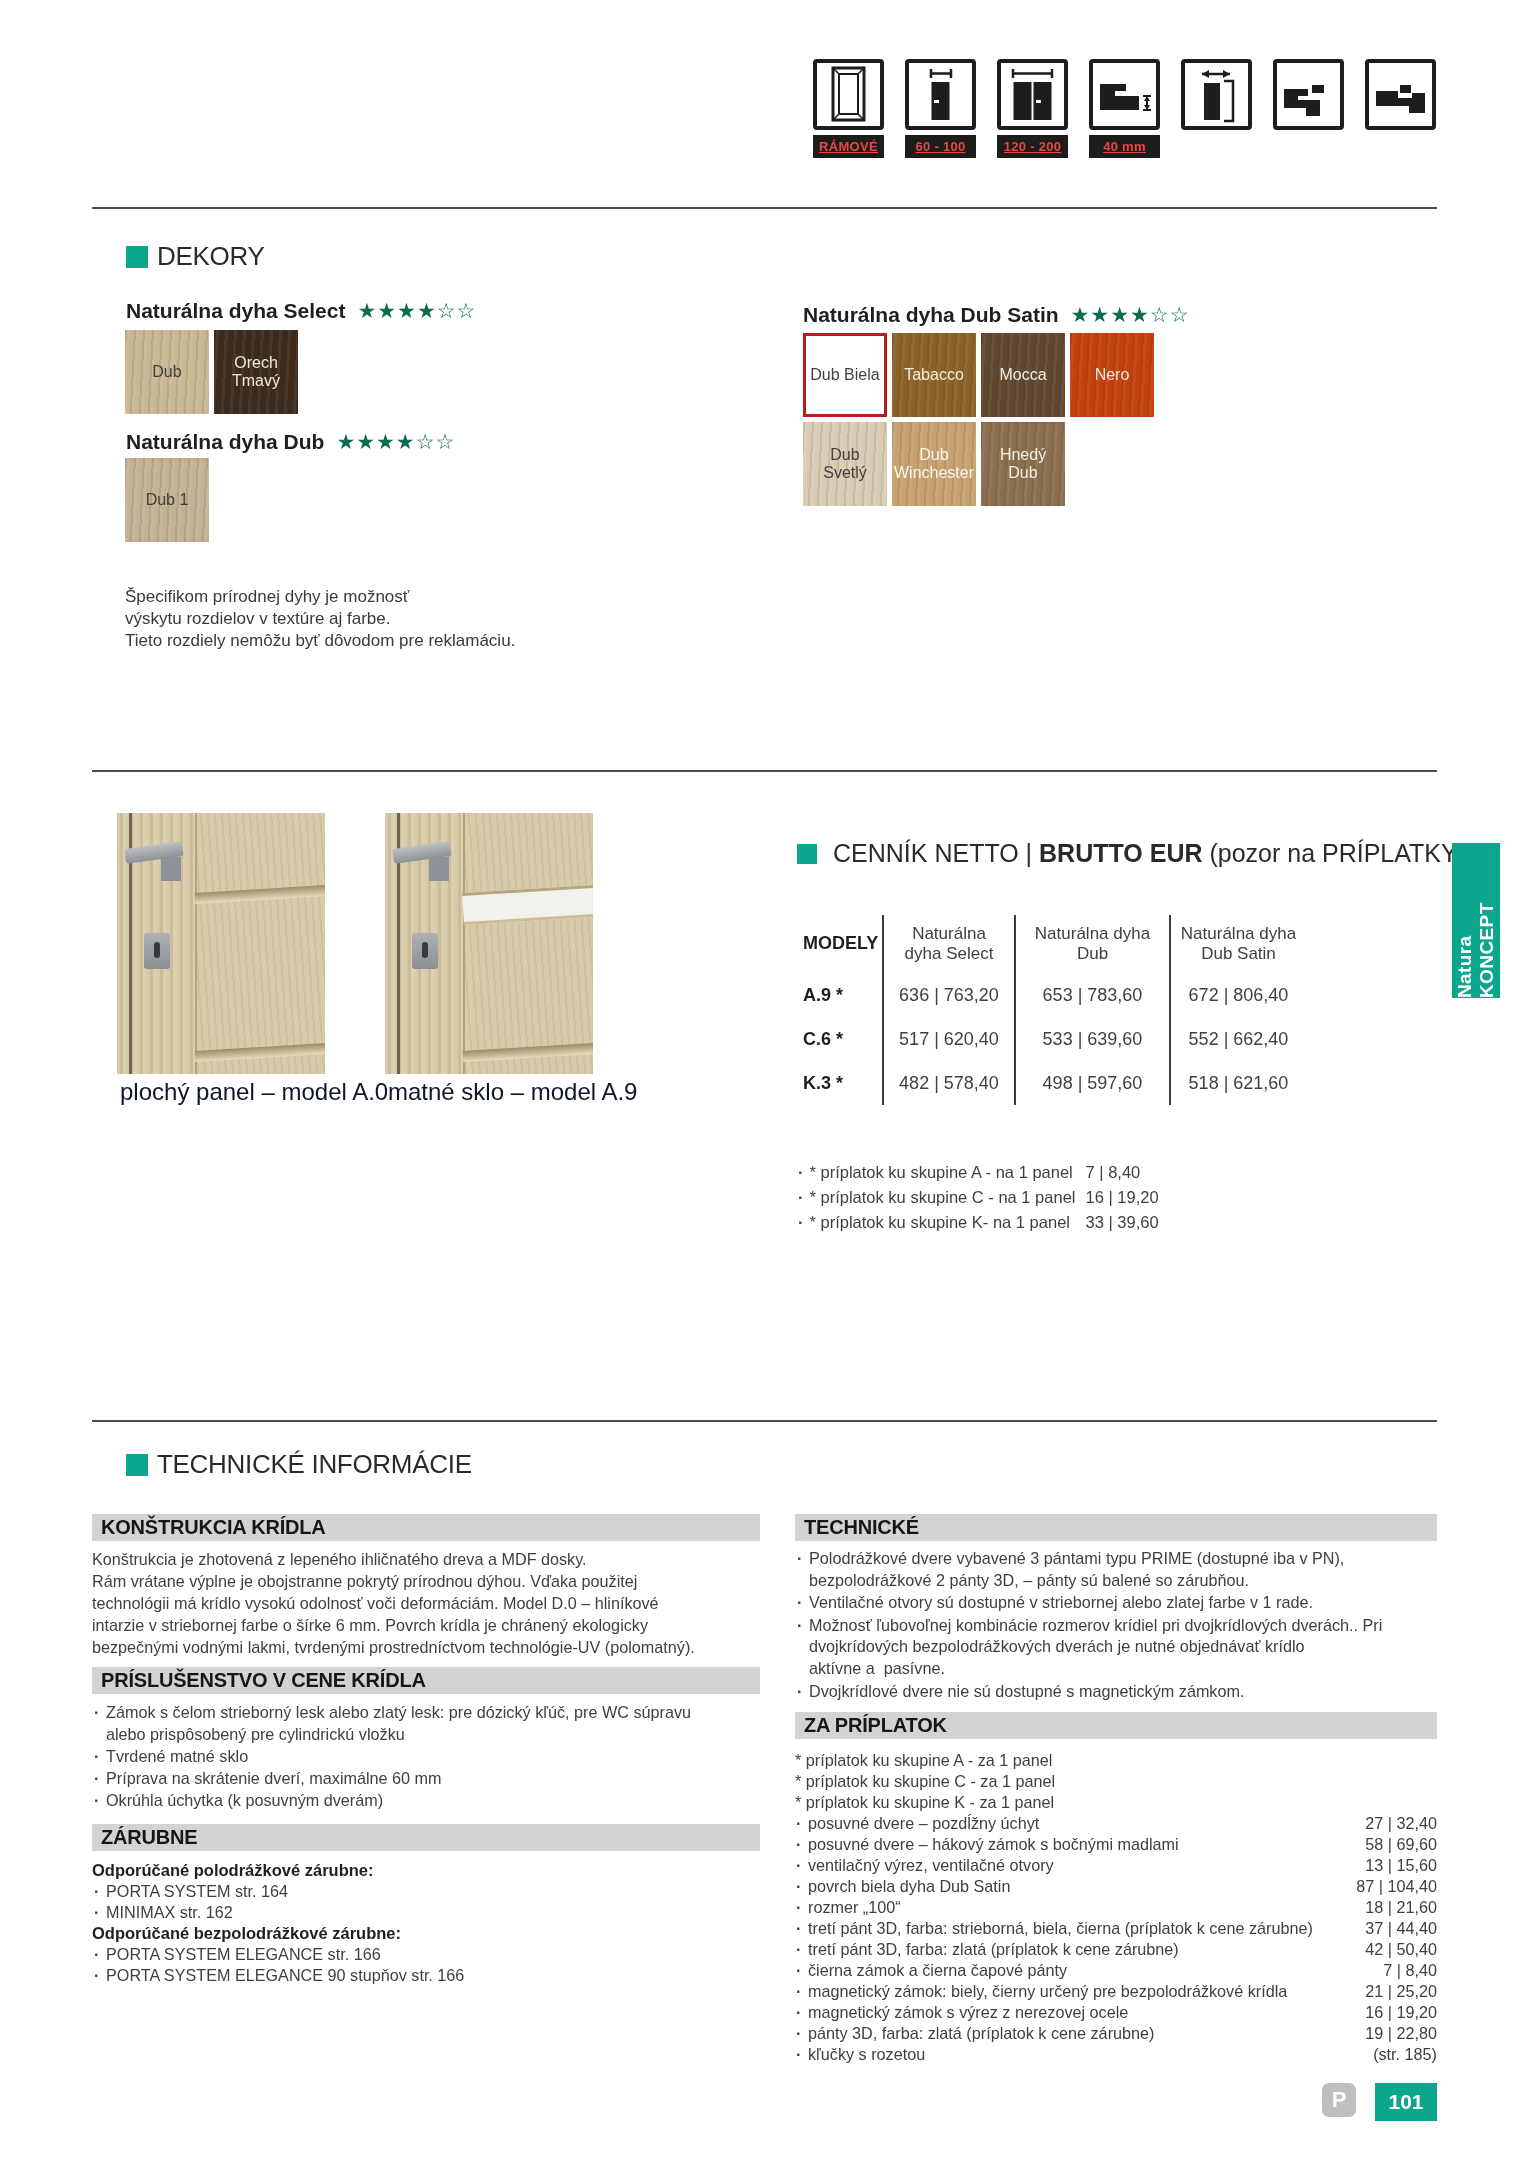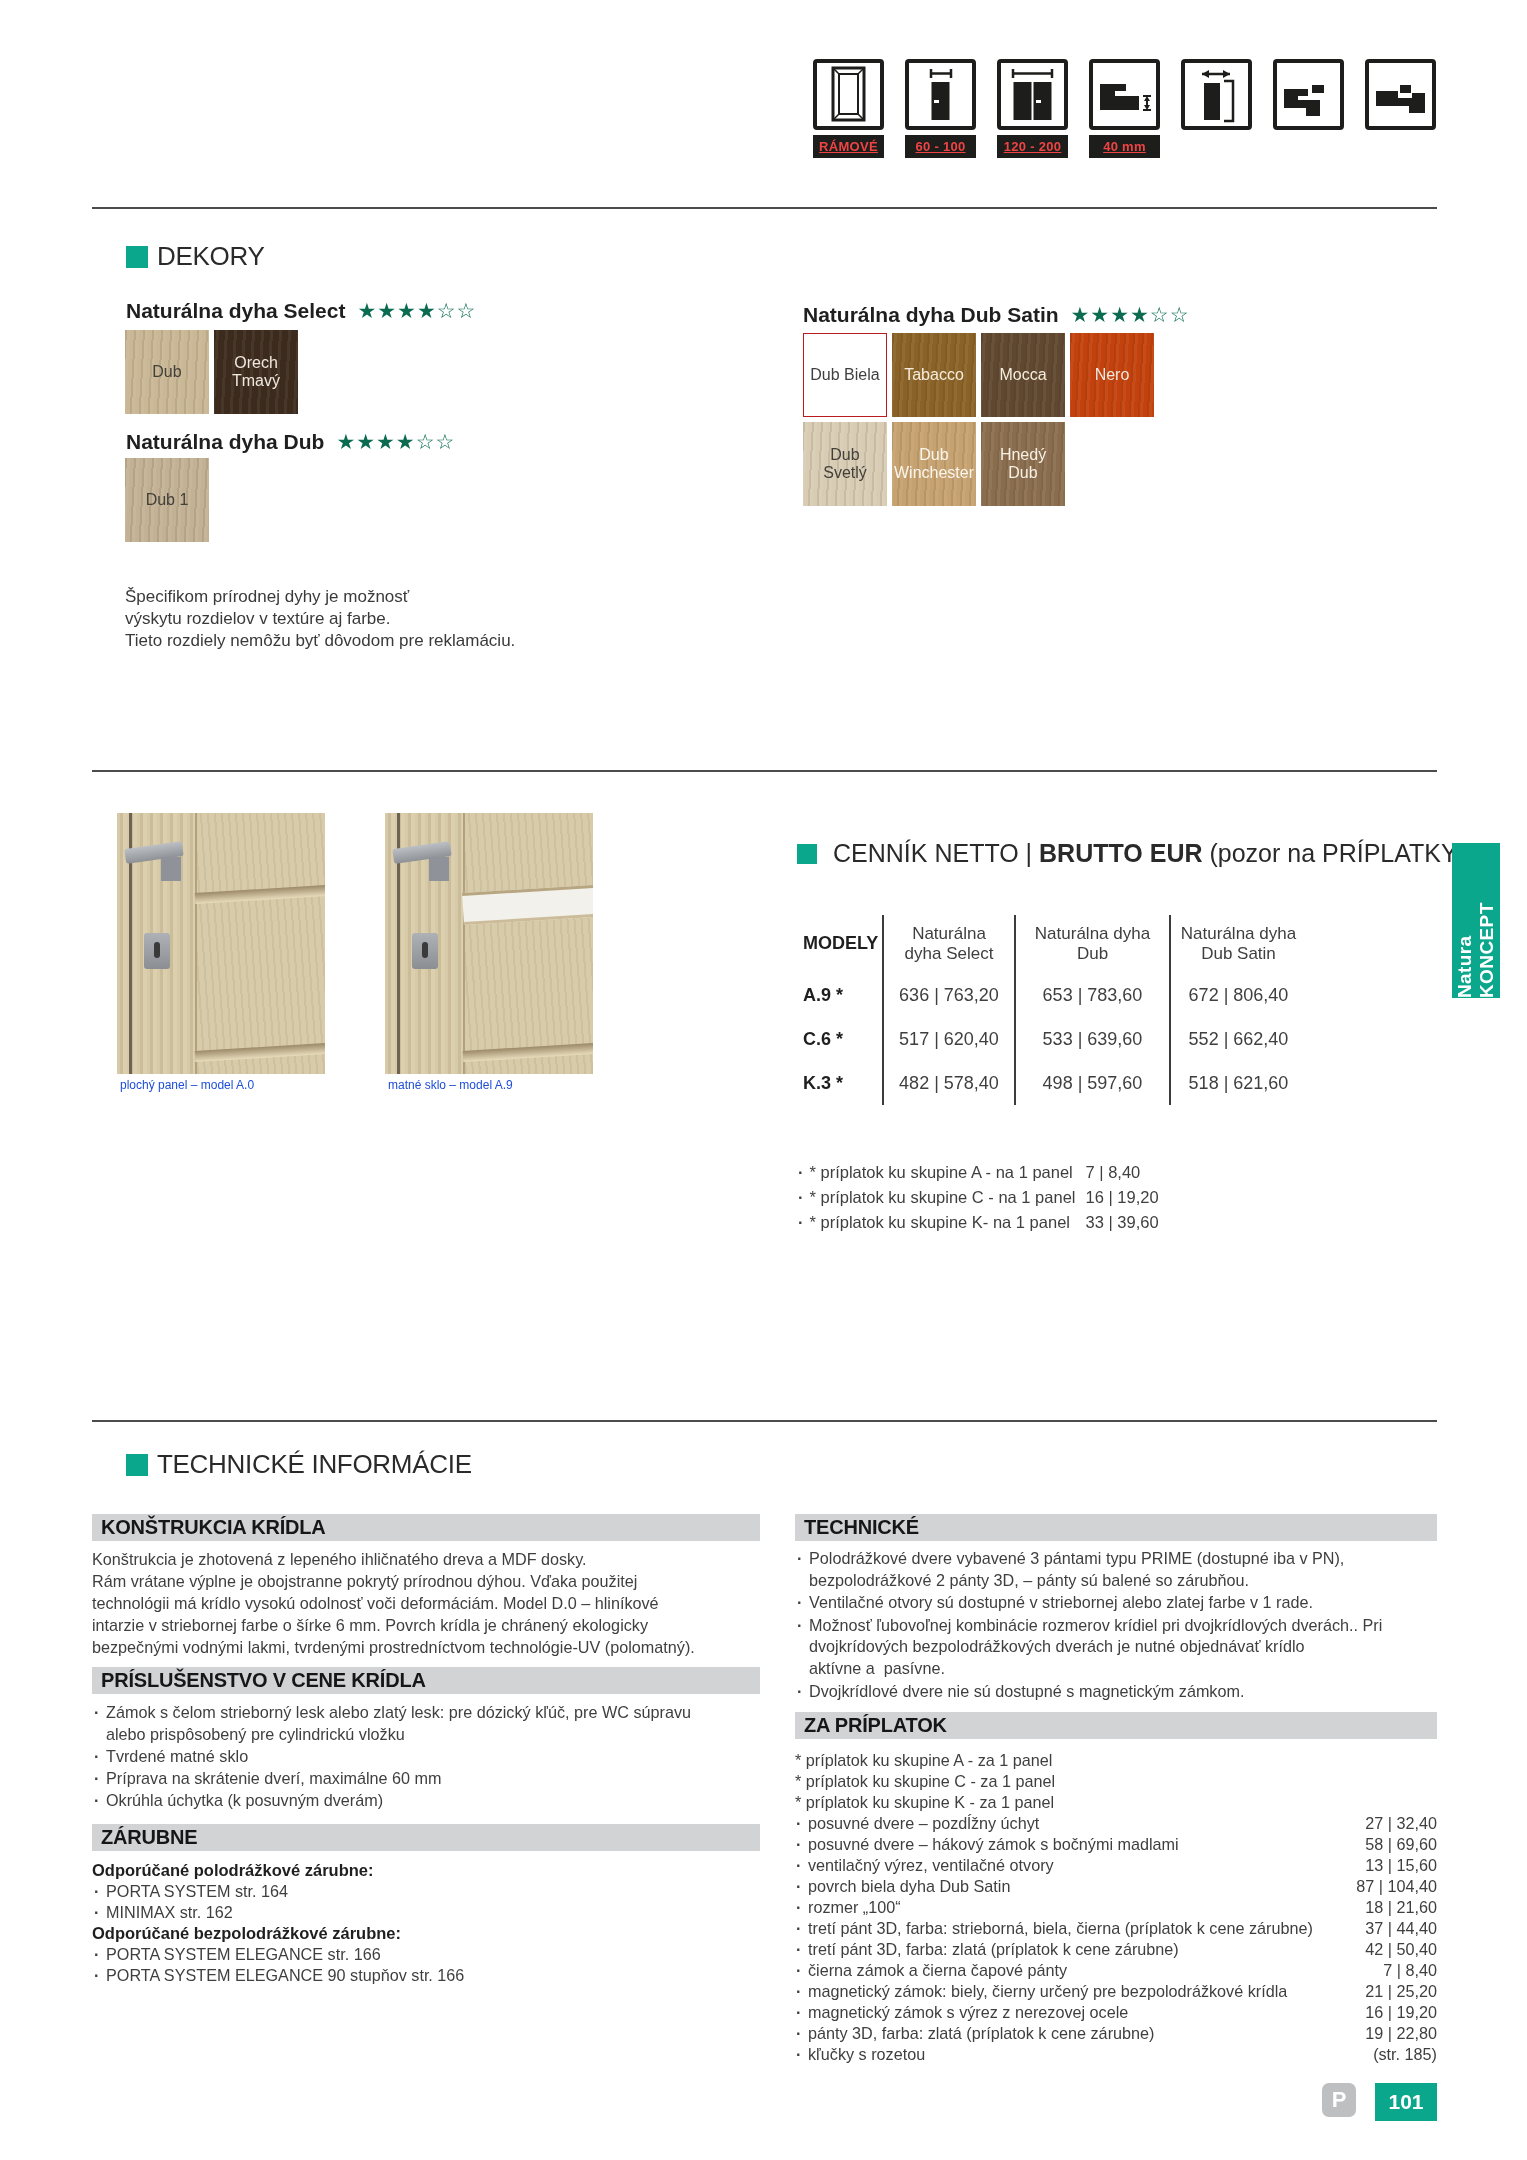--- a/index.html
+++ b/index.html
@@ -16,39 +16,39 @@
   
   .section-title{position:absolute;display:flex;align-items:center;gap:9px;font-size:26px;color:#2a2a2a;letter-spacing:-0.3px;}
   .sq{width:22px;height:22px;background:#0ba78d;flex:0 0 auto;}
   .group-head{position:absolute;display:flex;align-items:baseline;gap:12px;font-size:21px;font-weight:bold;color:#1f1f1f;}
   .stars{font-size:21px;font-weight:normal;color:#0a6b50;letter-spacing:1px;}
 
   
   .swatch-row{position:absolute;display:flex;gap:5px;}
   .swatch{position:relative;width:84px;height:84px;display:flex;align-items:center;justify-content:center;text-align:center;font-size:16px;line-height:1.15;overflow:hidden;}
   .swatch::after{content:"";position:absolute;inset:0;background:repeating-linear-gradient(93deg, rgba(60,40,20,0.10) 0 2px, rgba(255,255,255,0.06) 2px 5px, transparent 5px 9px);pointer-events:none;}
-  .swatch.plain{border:1px solid #b91c1c;box-sizing:border-box;}
+  .swatch.plain{border:3px solid #b91c1c;box-sizing:border-box;}
   .swatch.plain::after{display:none;}
   .swatch span{position:relative;z-index:2;padding:0 4px;}
 
   .note{position:absolute;font-size:17px;line-height:22px;white-space:pre-wrap;color:#3a3a3a;}
 
   
   .door{position:absolute;width:208px;height:261px;overflow:hidden;background:#d5c7a6;}
   .door .stile{position:absolute;left:0;top:0;width:78px;height:100%;background:repeating-linear-gradient(90deg,#d7caa9 0 3px,#ccbd9a 3px 6px,#dccfae 6px 10px);}
   .door .gapline{position:absolute;left:12px;top:0;width:3px;height:100%;background:#6e6350;}
   .door .stile-edge{position:absolute;left:78px;top:0;width:2px;height:100%;background:#b3a17e;}
   .door .planks{position:absolute;left:80px;right:0;top:0;bottom:0;background:#d8cba9 repeating-linear-gradient(86deg, rgba(120,100,70,0.10) 0 2px, transparent 2px 7px);}
   .door .groove{position:absolute;left:78px;right:-12px;height:11px;background:linear-gradient(180deg,#9c8a68,#e8dcbd);transform:rotate(-3.5deg);transform-origin:left center;}
   .door .glass{position:absolute;left:78px;right:-12px;height:26px;background:#f2f1ec;border-top:3px solid #b7a680;border-bottom:3px solid #ccbc99;transform:rotate(-3.5deg);transform-origin:left center;}
   .door .lever{position:absolute;left:8px;top:32px;width:58px;height:15px;background:linear-gradient(180deg,#bcbfc3,#8e9195);border-radius:3px;transform:rotate(-8deg);}
   .door .lever-mount{position:absolute;left:44px;top:44px;width:20px;height:24px;background:#8f9298;}
   .door .escutcheon{position:absolute;left:27px;top:120px;width:26px;height:36px;background:linear-gradient(180deg,#aeb1b5,#8b8e92);border-radius:3px;}
   .door .keyhole{position:absolute;left:10px;top:9px;width:6px;height:16px;background:#3a3a3a;border-radius:3px;}
-  .door-caption{position:absolute;font-size:12px;color:#1d4ed8;}
+  .door-caption{position:absolute;font-size:24px;color:#0f172a;}
 
   
   .cennik-title{position:absolute;display:flex;align-items:center;gap:16px;font-size:25px;color:#2a2a2a;}
   .cennik-title .b{font-weight:bold;}
   .ptable{position:absolute;display:flex;}
   .pcol{display:flex;flex-direction:column;}
   .pcol.sep{border-left:2px solid #3c3c3e;}
   .phead{height:58px;display:flex;align-items:center;justify-content:center;text-align:center;font-size:17px;line-height:1.2;padding:0 8px;box-sizing:border-box;}
   .phead.modely{justify-content:flex-start;font-weight:bold;font-size:18px;color:#1f1f1f;}
   .pmodel{height:44px;display:flex;align-items:center;font-weight:bold;font-size:18px;color:#1f1f1f;padding-left:8px;}

